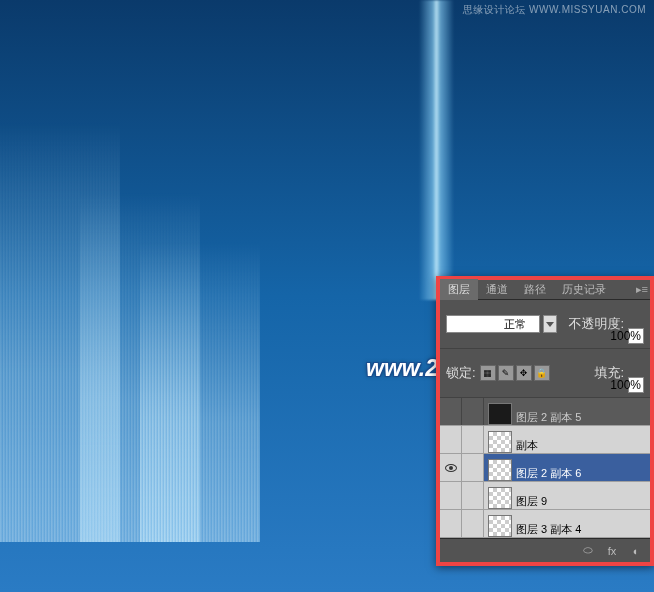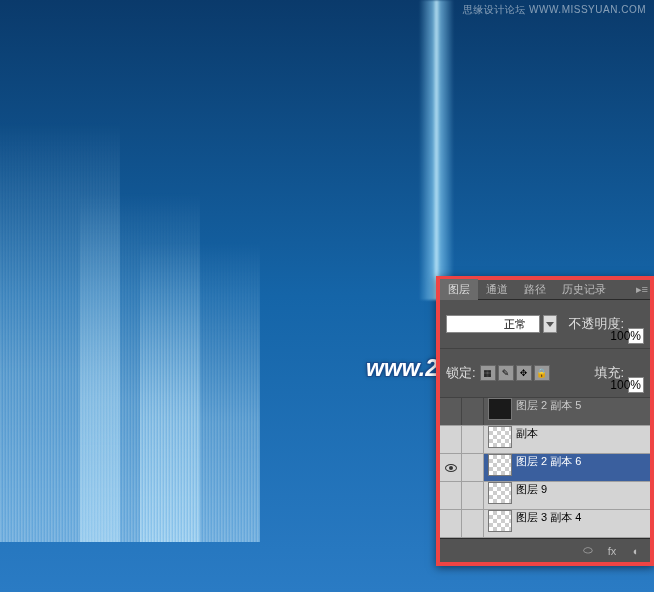--- a/index.html
+++ b/index.html
@@ -177,21 +177,21 @@
 }
 
 
 .layers-list {
   background: #d4d4d4;
   max-height: 180px;
   overflow: hidden;
 }
 .layer-row {
   display: flex;
-  align-items: flex-start;
+  align-items: flex-end;
   height: 28px;
   border-bottom: 1px solid #a0a0a0;
   background: #d4d4d4;
 }
 .layer-row.selected {
   background: #3a5f9e;
   color: #fff;
 }
 .layer-row.dark {
   background: #5a5a5a;

